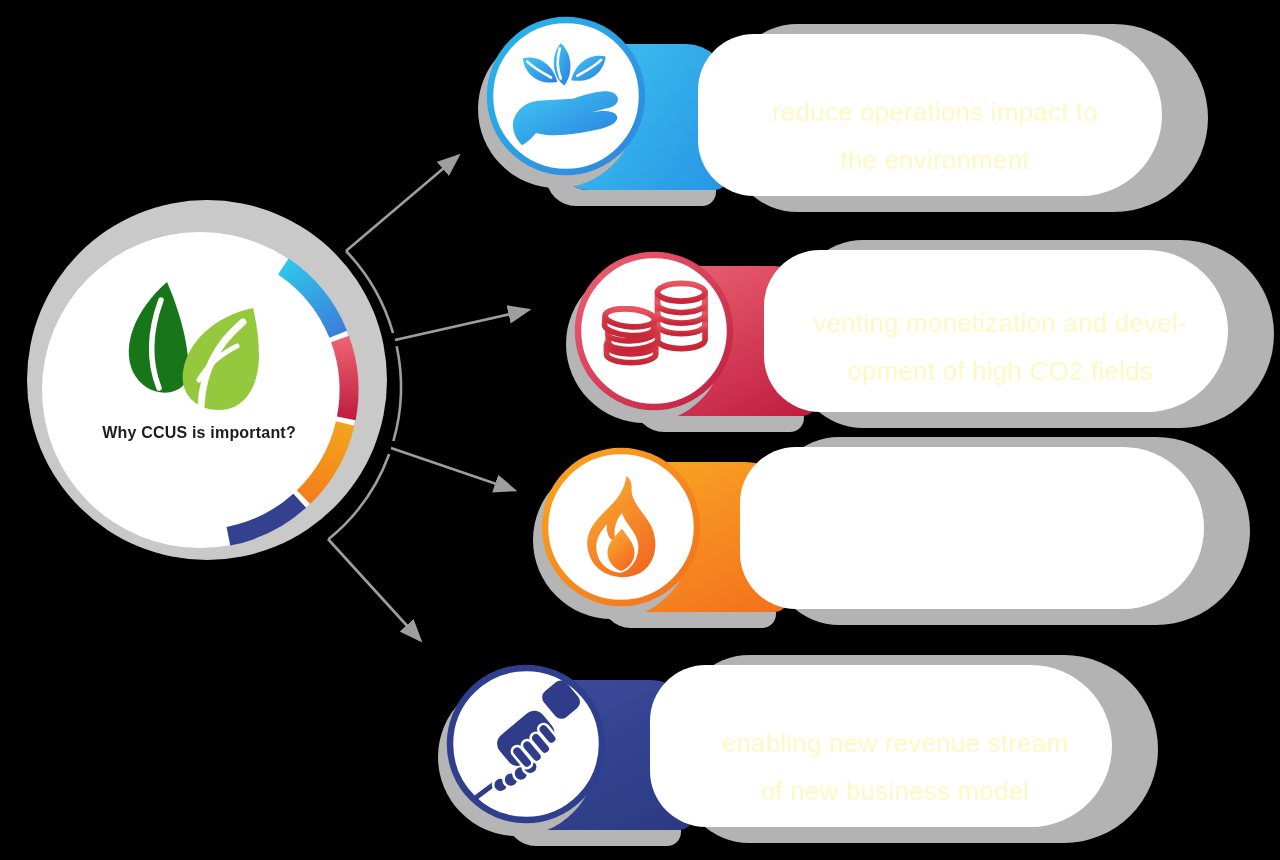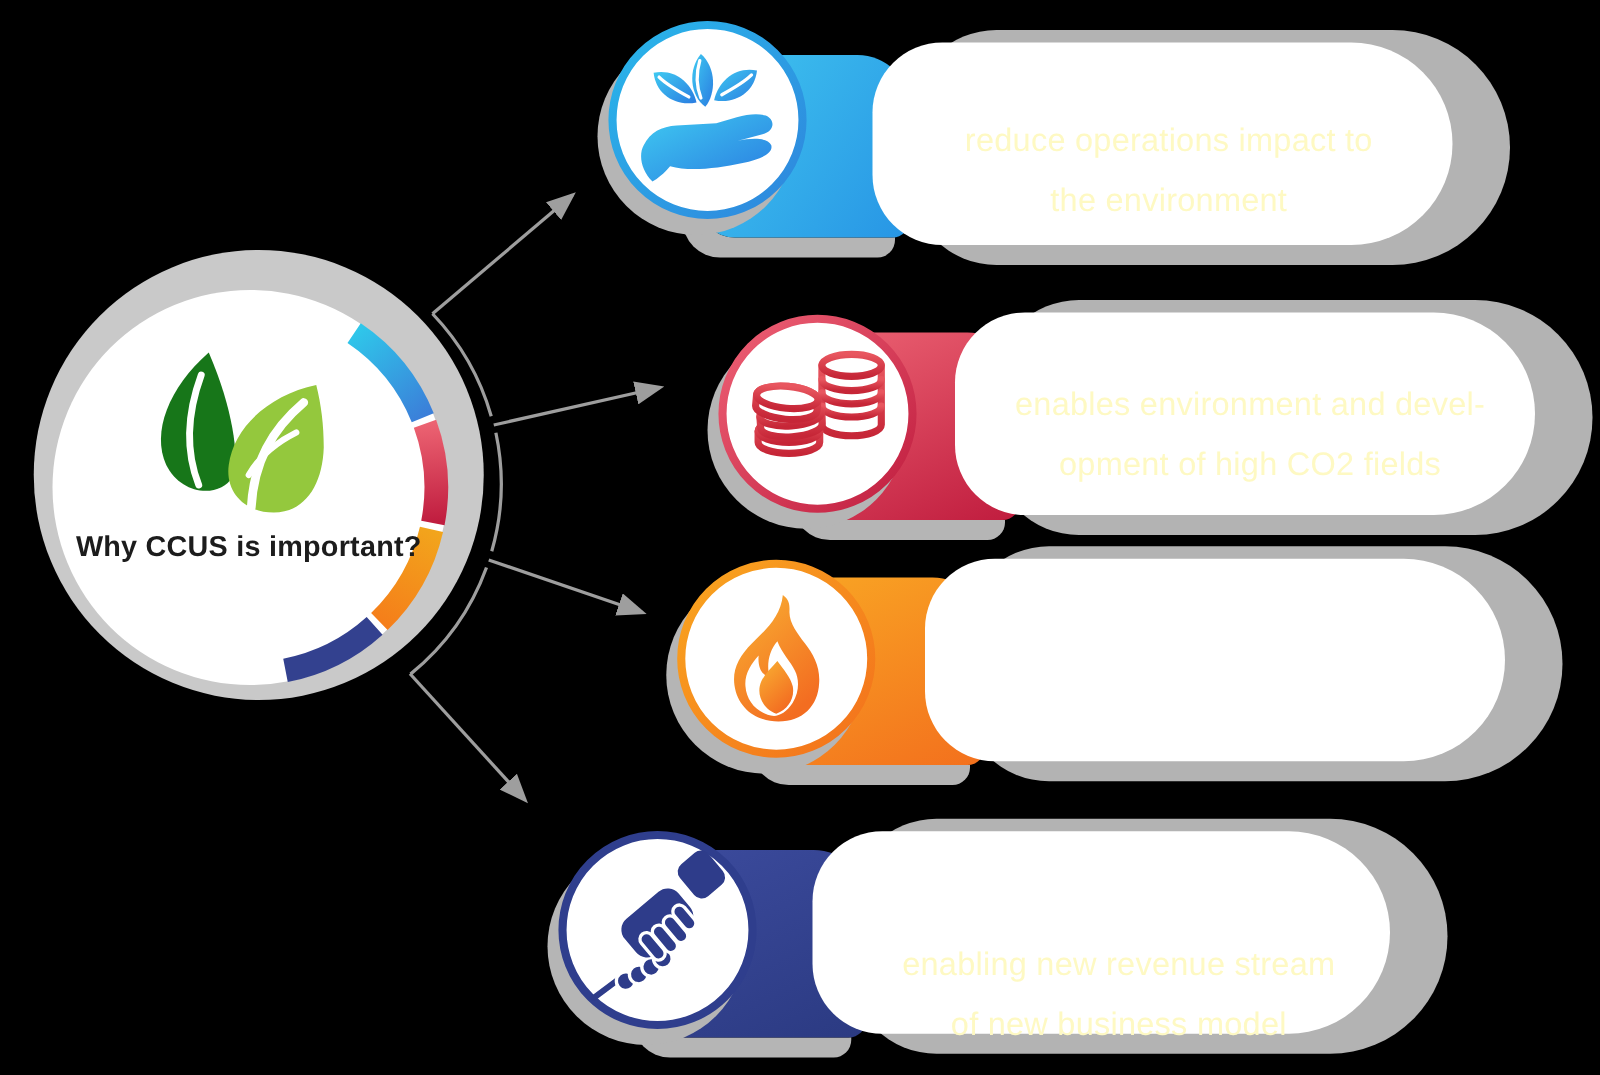--- a/index.html
+++ b/index.html
@@ -24,21 +24,21 @@
     position:absolute;background:#ffffff;border-radius:58px 84px 84px 58px;
   }
   .card-text{
     position:absolute;color:#fef9c3;font-size:26px;line-height:48px;
     text-align:center;white-space:pre-line;letter-spacing:.2px;
   }
   .badge{position:absolute;width:200px;height:200px;}
   
   #center-title{
     position:absolute;left:58px;top:424px;width:282px;text-align:center;
-    font-size:23px;font-weight:700;color:#1c1c1c;letter-spacing:.2px;
+    font-size:16px;font-weight:700;color:#1c1c1c;letter-spacing:.2px;
   }
   svg{display:block;}
 </style>
 </head>
 <body>
 
 <div id="canvas">
 
   <svg class="abs" style="left:0;top:0" width="1280" height="860" viewBox="0 0 1280 860">
     <defs>
@@ -116,21 +116,21 @@
       <path d="M -17,-21 C -28,-27 -38,-33 -44,-39" stroke="#fff" stroke-width="3" fill="none" stroke-linecap="round"></path>
       <path d="M 6,-18 C 26,-14 43,-26 45,-45 C 26,-49 10,-36 6,-18 Z" fill="url(#icBlue)"></path>
       <path d="M 13,-23 C 24,-29 34,-35 40,-41" stroke="#fff" stroke-width="3" fill="none" stroke-linecap="round"></path>
       <path d="M -50,56 C -60,46 -63,32 -58,23 C -52,11 -42,6 -28,5 L 8,3 C 24,-2 41,-8 53,-4 C 62,0 61,10 50,13 L 27,19 C 41,16 55,16 58,23 C 60,31 47,36 32,39 C 8,44 -16,47 -34,42 C -40,49 -45,53 -50,56 Z" fill="url(#icBlue)"></path>
     </g>
   </svg>
 
   <div class="card-shadow" style="left:794px;top:240px;width:480px;height:188px"></div>
   <div class="card-block block-red" style="left:646px;top:266px;width:170px;height:150px"></div>
   <div class="card-pill" style="left:764px;top:250px;width:464px;height:162px"></div>
-  <div class="card-text" style="left:810px;top:299px;width:380px">enables environment and devel-
+  <div class="card-text" style="left:810px;top:299px;width:380px">venting monetization and devel-
 opment of high CO2 fields</div>
   <svg class="badge" style="left:554px;top:231px" viewBox="-100 -100 200 200">
     <defs>
       <linearGradient id="ringRed" x1="0" y1="0" x2="1" y2="1">
         <stop offset="0" stop-color="#ee6175"></stop>
           <stop offset="1" stop-color="#c01d3f"></stop>
       </linearGradient>
       <linearGradient id="icRed" x1="0" y1="0" x2="0" y2="1">
         <stop offset="0" stop-color="#e8565f"></stop>
           <stop offset="1" stop-color="#c62637"></stop>
@@ -178,21 +178,21 @@
     <g transform="scale(0.88)">
       <path d="M 6,-58 C 4,-38 -10,-26 -22,-14 C -34,-2 -40,10 -38,24 C -35,45 -18,57 2,57 C 24,57 38,43 39,22 C 40,8 34,-4 26,-14 C 20,-22 12,-32 12,-42 C 12,-47 13,-53 6,-58 Z" fill="url(#icOrange)"></path>
       <path d="M -2,52 C -17,50 -27,39 -28,25 C -29,14 -23,5 -16,-3 C -17,8 -13,15 -6,17 C -9,6 -7,-7 1,-16 C 5,-5 13,2 17,11 C 21,19 21,30 15,40 C 10,48 3,52 -2,52 Z" fill="#ffffff"></path>
       <path d="M 0,50 C -11,46 -17,35 -15,25 C -13,16 -6,10 1,2 C 7,10 13,17 15,25 C 17,36 11,46 0,50 Z" fill="url(#icOrange)"></path>
     </g>
   </svg>
 
   <div class="card-shadow" style="left:680px;top:655px;width:478px;height:188px"></div>
   <div class="card-block block-navy" style="left:518px;top:680px;width:175px;height:150px"></div>
   <div class="card-pill" style="left:650px;top:665px;width:462px;height:162px"></div>
-  <div class="card-text" style="left:705px;top:747px;width:380px">enabling new revenue stream
+  <div class="card-text" style="left:705px;top:719px;width:380px">enabling new revenue stream
 of new business model</div>
   <svg class="badge" style="left:426px;top:644px" viewBox="-100 -100 200 200">
     <circle cx="-9" cy="13" r="79" fill="#b5b5b5"></circle>
     <circle cx="0" cy="0" r="76" fill="#ffffff" stroke="#2f3e8d" stroke-width="6.5"></circle>
     <g transform="scale(0.88) rotate(-40)" fill="#2e3c8a">
       <path d="M -84,10 L -48,12" stroke="#2e3c8a" stroke-width="5.5" stroke-linecap="round" fill="none"></path>
       <circle cx="-52" cy="17" r="8.5" stroke="#ffffff" stroke-width="3"></circle>
       <circle cx="-39" cy="20" r="8.5" stroke="#ffffff" stroke-width="3"></circle>
       <circle cx="-26" cy="22" r="8.5" stroke="#ffffff" stroke-width="3"></circle>
       <circle cx="-13" cy="23" r="8.5" stroke="#ffffff" stroke-width="3"></circle>

